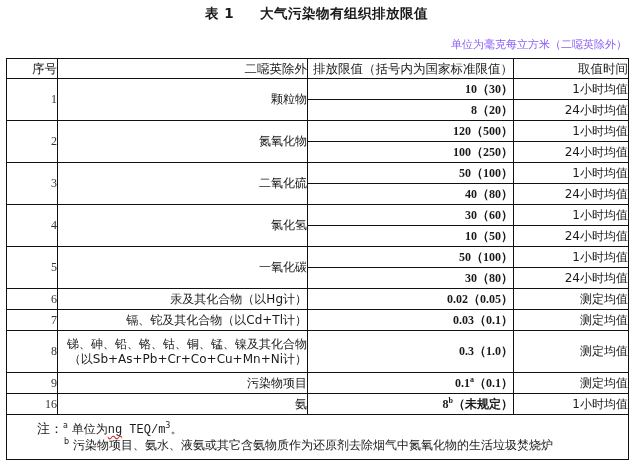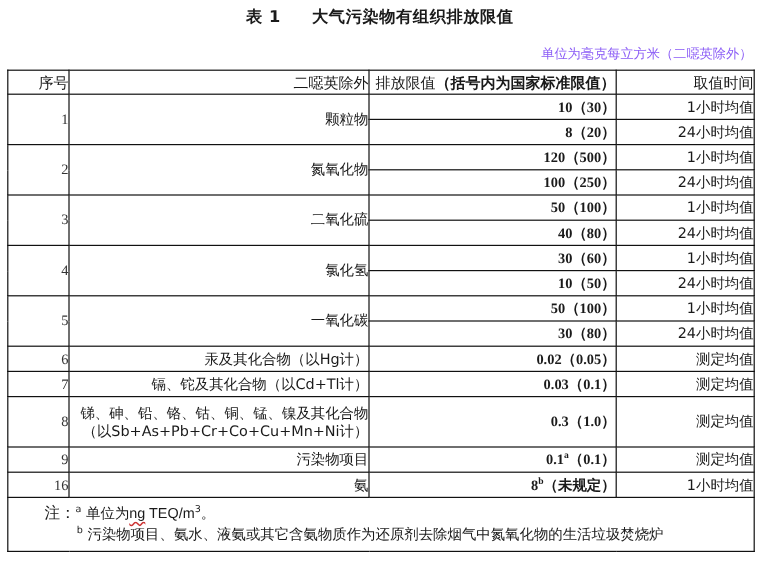--- a/index.html
+++ b/index.html
@@ -27,23 +27,23 @@
       padding: 0; font-size: 12px; line-height: 1.25;
     }
     col.c1 { width: 51px; }
     col.c2 { width: 250px; }
     col.c3 { width: 206px; }
     col.c4 { width: 115px; }
     tr.hdr td { height: 19px; font-size: 12.5px; }
     tr.sub td { height: 20px; }
     tr.single td { height: 20px; }
     tr.tall td { height: 41px; }
-    .serif { font-family: Liberation Sans, sans-serif; margin-top: 34px; }
+    .serif { font-family: Liberation Mono, monospace; margin-top: 34px; }
     .val { font-family: "Liberation Serif", "DejaVu Serif", serif; font-weight: bold; font-size: 12.5px; }
-    .hdr-bold { font-weight: bold; }
+    .hdr-bold { font-weight: normal; }
     .seq { font-family: "Liberation Serif", "DejaVu Serif", serif; font-size: 12.5px; color: #333; }
     sup { font-size: 8px; vertical-align: super; line-height: 0; }
     td.notes {
       text-align: left !important; height: 40px; padding: 2px 0 2px 0 !important;
       font-size: 12px; line-height: 20px;
     }
     .note-line1 { padding-left: 30px; }
     .note-line2 { padding-left: 57px; }
     .note-label { font-size: 13px; }
     .ul { text-decoration: underline wavy #c33; text-underline-offset: 2px; }

